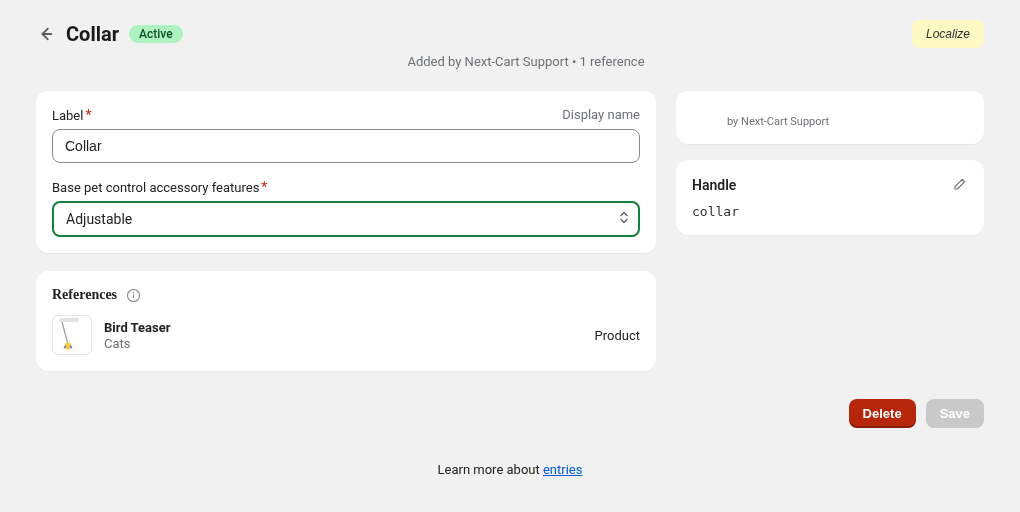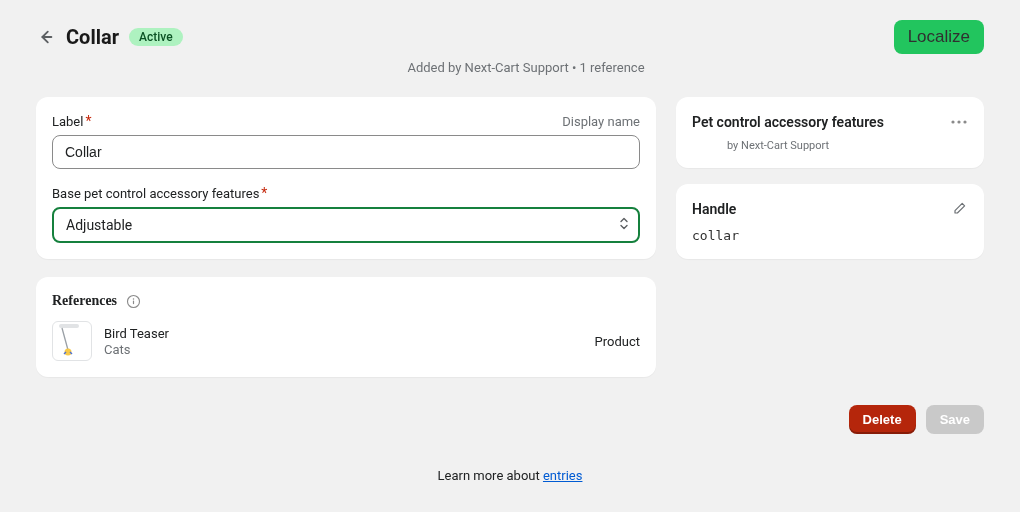--- a/index.html
+++ b/index.html
@@ -48,28 +48,29 @@
       display: inline-block;
     }
     .subheader {
       color: #6d7175;
       font-size: 13px;
       margin-top: 6px;
       margin-left: 32px;
       text-align: center;
     }
     .localize-btn {
-      background: #22c55e;
+      background: #fef9c3;
       border: none;
       border-radius: 8px;
       padding: 7px 14px;
-      font-size: 17px;
+      font-size: 12px;
       font-weight: 500;
       color: #303030;
       cursor: pointer;
+      font-style: italic;
     }
     .layout {
       display: flex;
       gap: 20px;
       margin-top: 22px;
     }
     .main-col {
       flex: 0 0 620px;
       display: flex;
       flex-direction: column;
@@ -85,21 +86,21 @@
       background: #fff;
       border-radius: 12px;
       padding: 16px;
       box-shadow: 0 1px 1px rgba(0,0,0,0.04);
     }
     .field { margin-bottom: 16px; }
     .field:last-child { margin-bottom: 0; }
     .field-label-row {
       display: flex;
       justify-content: space-between;
-      align-items: flex-end;
+      align-items: flex-start;
       margin-bottom: 6px;
     }
     .field-label {
       font-size: 13px;
       color: #202223;
     }
     .req { color: #c5280c; margin-left: 2px; }
     .field-hint {
       font-size: 13px;
       color: #6d7175;
@@ -162,21 +163,21 @@
       align-items: center;
       gap: 12px;
     }
     .ref-thumb {
       width: 40px; height: 40px;
       border: 1px solid #e1e3e5;
       border-radius: 6px;
       background: #fff;
       display:flex; align-items:center; justify-content:center;
     }
-    .ref-title { font-size: 13px; font-weight: 400; }
+    .ref-title { font-size: 13px; font-weight: 700; }
     .ref-sub { font-size: 13px; color: #6d7175; margin-top:1px;}
     .ref-type { font-size: 13px; color: #202223; }
     .side-card-head {
       display: flex;
       justify-content: space-between;
       align-items: center;
     }
     .side-title {
       font-size: 14px;
       font-weight: 600;
@@ -311,30 +312,20 @@
               <div class="ref-sub">Cats</div>
             </div>
           </div>
           <div class="ref-type">Product</div>
         </div>
       </div>
     </div>
 
     <div class="side-col">
       <div class="card">
-        <div class="side-card-head">
-          <span class="side-title">Pet control accessory features</span>
-          <span class="dots-icon">
-            <svg width="16" height="4" viewBox="0 0 16 4">
-                <circle cx="2" cy="2" r="1.6" fill="#8a8a8a"></circle>
-                <circle cx="8" cy="2" r="1.6" fill="#8a8a8a"></circle>
-                <circle cx="14" cy="2" r="1.6" fill="#8a8a8a"></circle>
-              </svg>
-          </span>
-        </div>
         <div class="side-sub">by Next-Cart Support</div>
       </div>
 
       <div class="card">
         <div class="side-card-head">
           <span class="side-title">Handle</span>
           <span class="pencil-icon">
             <svg width="16" height="16" viewBox="0 0 20 20" fill="none">
                 <path d="M14 3l3 3-9 9H5v-3l9-9z" stroke="#6d7175" stroke-width="1.5" stroke-linejoin="round"></path>
               </svg>

